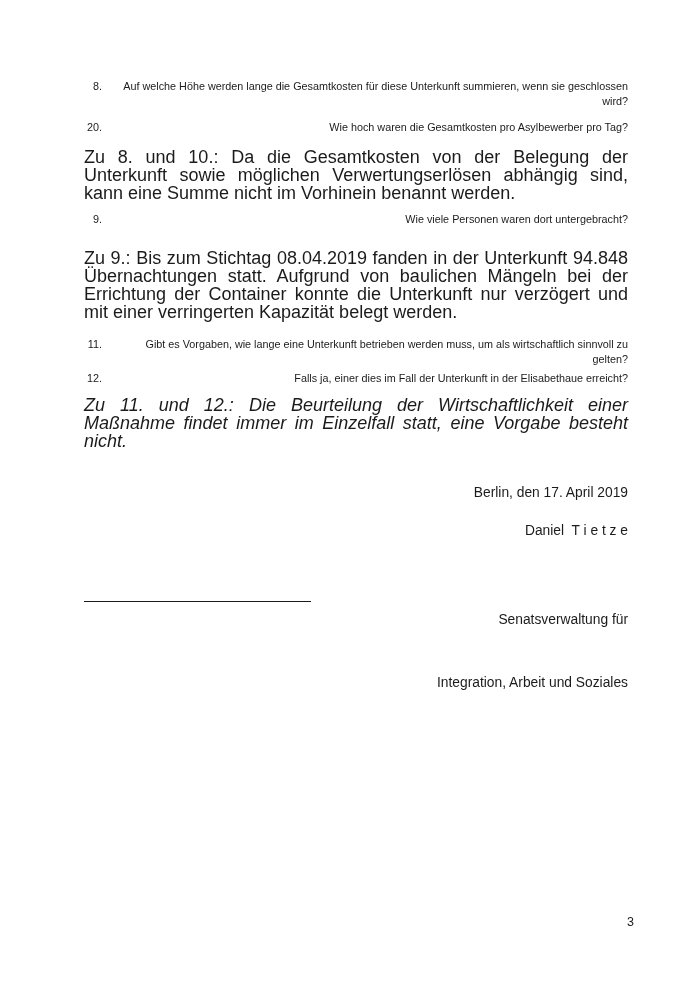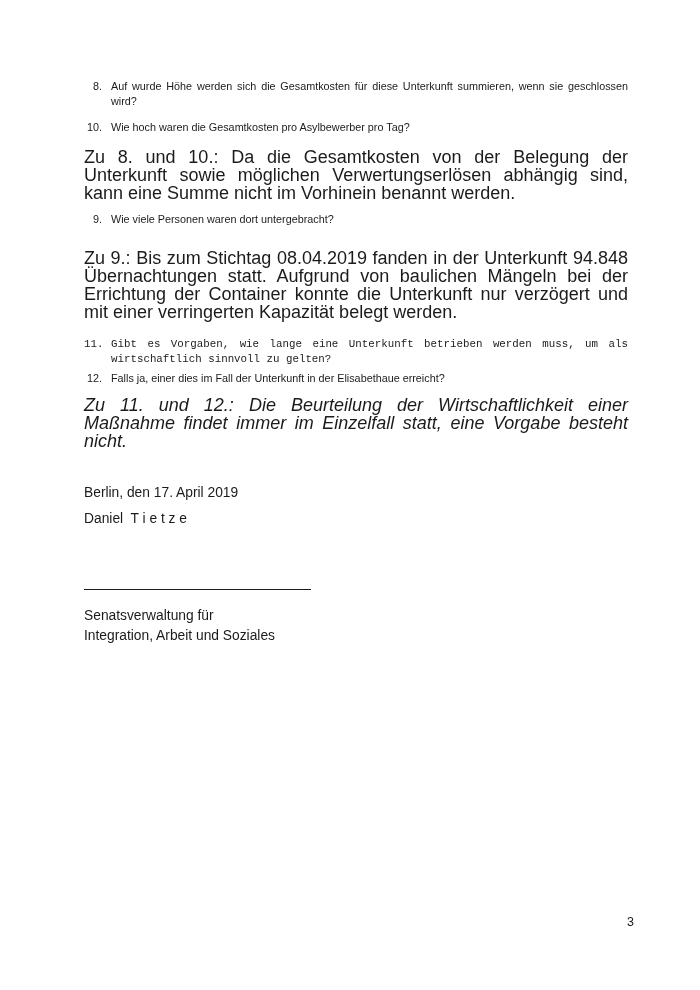--- a/index.html
+++ b/index.html
@@ -16,21 +16,21 @@
     color: #1b1b1b;
     overflow: hidden;
   }
   .content {
     position: absolute;
     left: 84px;
     top: 0;
     width: 544px;
     padding-top: 79px;
   }
-  p { margin: 0; }
+  p { margin: 0; text-align: right; }
 
   
   .question {
     position: relative;
     padding-left: 27px;
     font-size: 10.8px;
     line-height: 15px;
     text-align: justify;
   }
   .qnum {
@@ -57,56 +57,57 @@
 
   .sig-line {
     margin-top: 61px;
     width: 227px;
     height: 0;
     border-top: 1px solid #1b1b1b;
   }
   .org {
     font-size: 13.8px;
     line-height: 20px;
+    margin-top: 43px;
   }
 
   
   .q10      { margin-top: 11px; }
   .a8-10    { margin-top: 13px; }
   .q9       { margin-top: 10px; }
   .a9       { margin-top: 22px; }
-  .q11      { margin-top: 16px; font-family: Liberation Mono, monospace; }
+  .q11      { margin-top: 16px; }
   .q12      { margin-top: 4px; }
   .a11-12   { margin-top: 10px; font-style: italic; }
   .place-date { margin-top: 34px; }
   .in-rep   { margin-top: 32px; }
-  .signer   { margin-top: 8px; }
-  .org1     { margin-top: 16px; }
+  .signer   { margin-top: 20px; }
+  .org1     { margin-top: 8px; }
 
   .page-number {
     position: absolute;
     top: 913px;
     right: 66px;
     font-size: 12.5px;
     line-height: 18px;
   }
 </style>
 </head>
 <body>
 
 <div class="page">
   <main class="content">
 
     <div class="question q8">
       <span class="qnum">8.</span>
-      <p class="qtext">Auf wurde Höhe werden sich die Gesamtkosten für diese Unterkunft summieren, wenn sie geschlossen wird?</p>
+      <p class="qtext">Auf welche Höhe werden lange die Gesamtkosten für diese Unterkunft summieren, wenn sie geschlossen wird?</p>
     </div>
 
     <div class="question q10">
-      <span class="qnum">10.</span>
+      <span class="qnum">20.</span>
       <p class="qtext">Wie hoch waren die Gesamtkosten pro Asylbewerber pro Tag?</p>
     </div>
 
     <p class="answer a8-10">Zu 8. und 10.: Da die Gesamtkosten von der Belegung der Unterkunft sowie möglichen Verwertungserlösen abhängig sind, kann eine Summe nicht im Vorhinein benannt werden.</p>
 
     <div class="question q9">
       <span class="qnum">9.</span>
       <p class="qtext">Wie viele Personen waren dort untergebracht?</p>
     </div>
 

